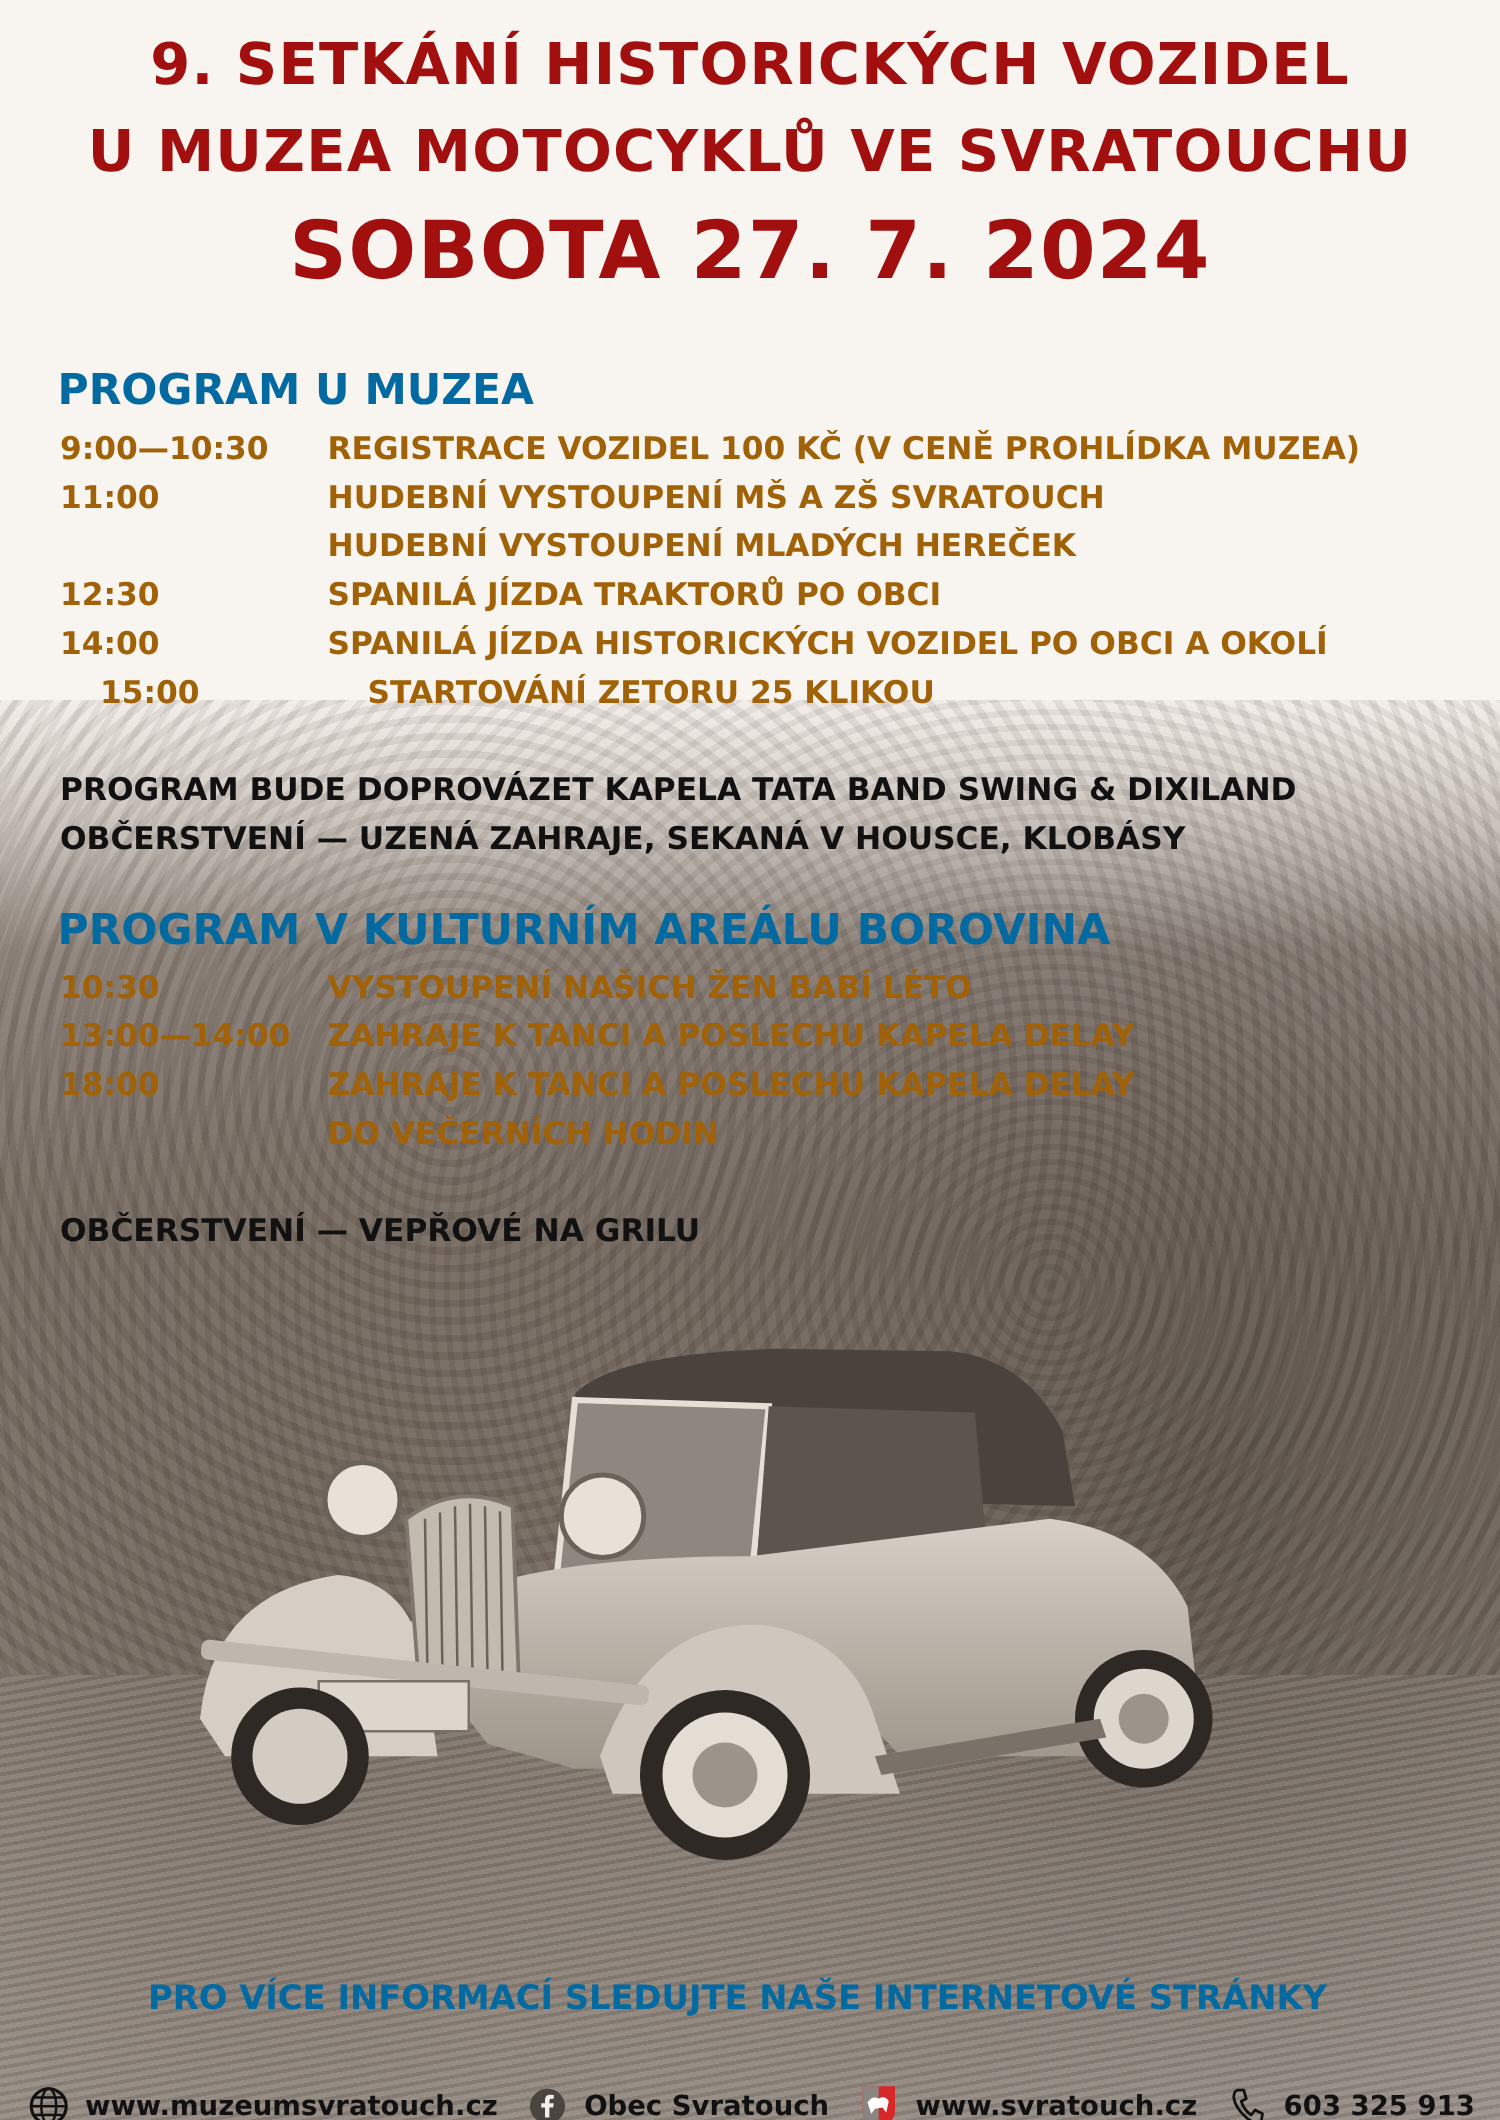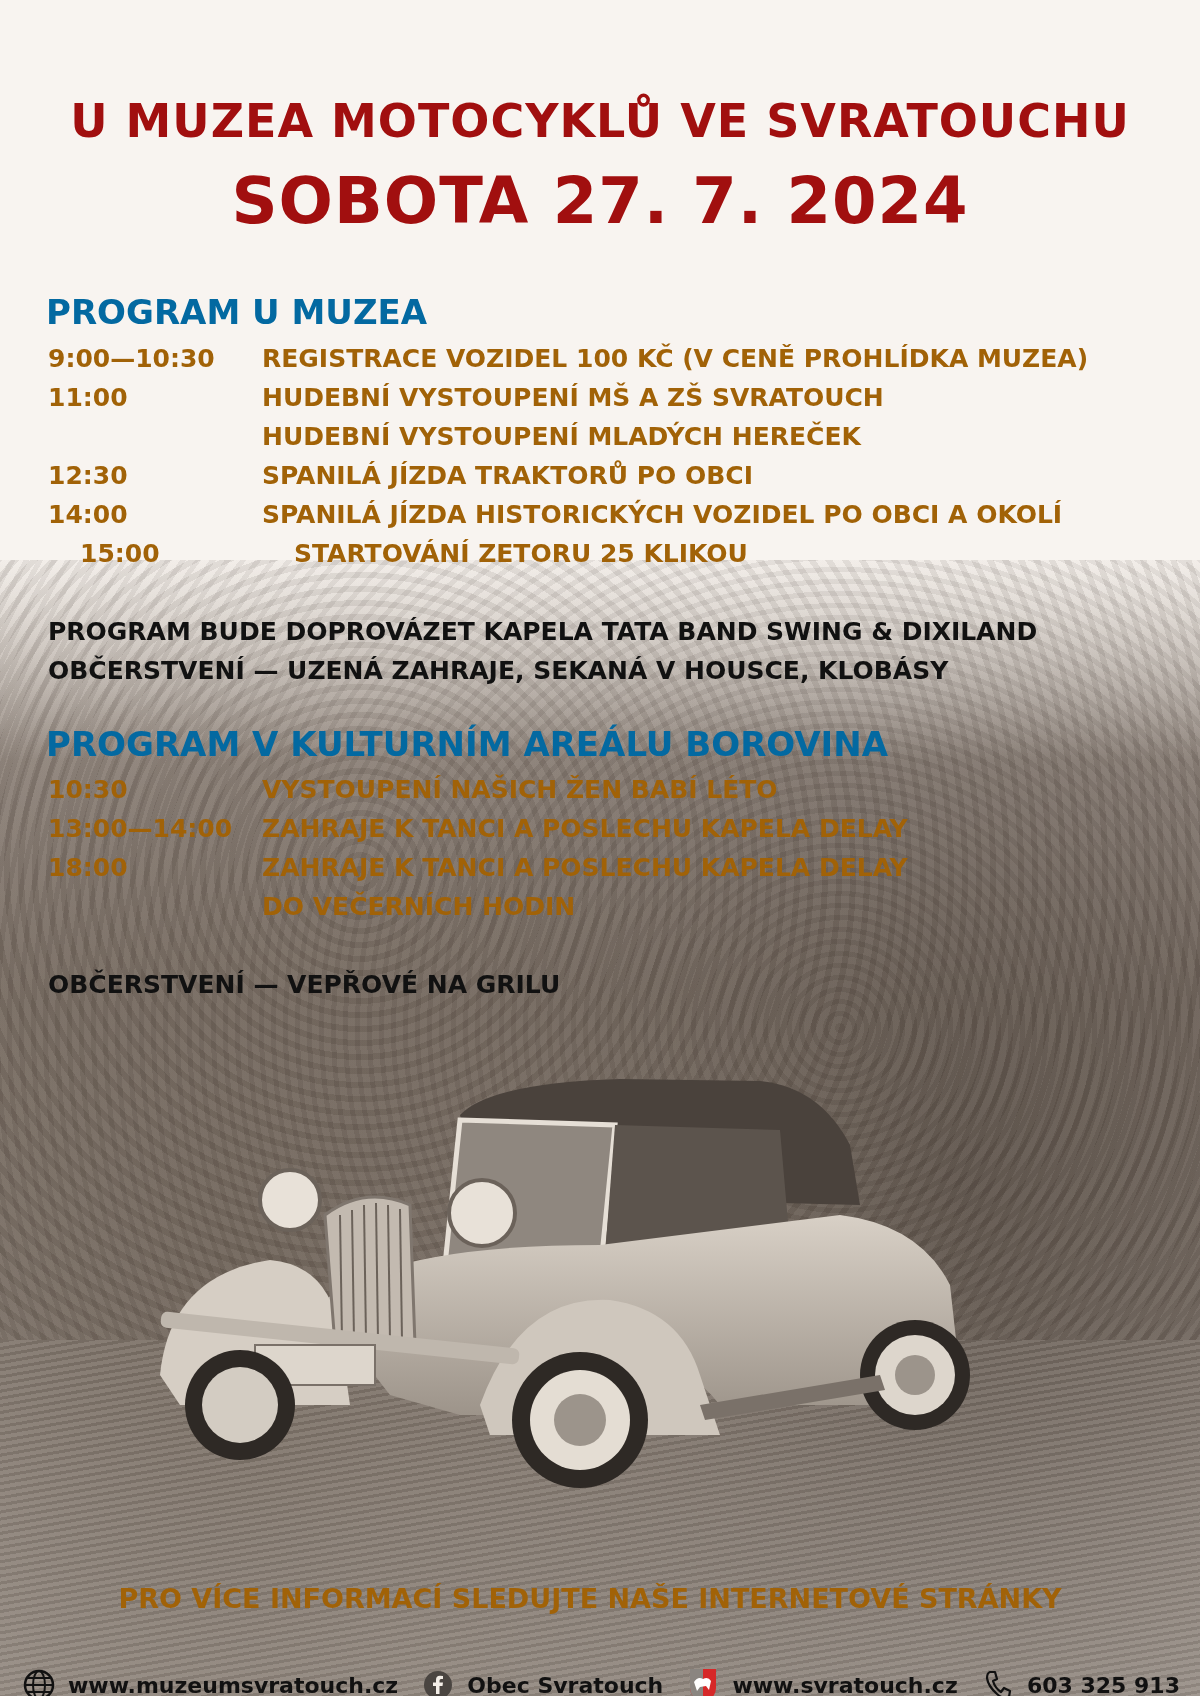--- a/index.html
+++ b/index.html
@@ -23,21 +23,21 @@
   .car { position:absolute; left:160px; top:1075px; width:850px; height:470px; }
   .content { position:absolute; inset:0; }
   .title { position:absolute; left:0; width:1200px; text-align:center; color:#a10f0f; font-weight:bold; }
   .t1 { top:24px; font-size:46px; letter-spacing:1px; }
   .t2 { top:94px; font-size:46px; letter-spacing:1px; }
   .t3 { top:164px; font-size:64px; letter-spacing:1px; }
   .section-title { position:absolute; left:46px; color:#0369a1; font-weight:bold; font-size:34px; }
   .row { position:absolute; left:48px; font-weight:bold; font-size:25px; color:#a16207; white-space:nowrap; }
   .row .time { display:inline-block; width:214px; }
   .note { position:absolute; left:48px; font-weight:bold; font-size:25px; color:#111; white-space:nowrap; }
-  .more { position:absolute; top:1583px; left:0; width:1180px; text-align:center; color:#a16207; font-weight:bold; font-size:27px; }
+  .more { position:absolute; top:1583px; left:0; width:1180px; text-align:center; color:#0369a1; font-weight:bold; font-size:27px; }
   .footer { position:absolute; top:1630px; left:22px; right:20px; height:40px; display:flex; align-items:flex-end; justify-content:space-between;margin-top:32px; }
   .fitem { display:flex; align-items:center; gap:12px; font-weight:bold; font-size:22px; color:#111; }
   .icon { width:34px; height:34px; display:inline-flex; align-items:center; justify-content:center; }
 </style>
 </head>
 <body>
 
 <div class="bg"></div>
 <div class="foliage"></div>
 <div class="ground"></div>
@@ -82,20 +82,21 @@
     <circle cx="420" cy="345" r="50" fill="#e4ddd3"></circle>
   <circle cx="420" cy="345" r="26" fill="#9c948b"></circle>
   <circle cx="755" cy="300" r="55" fill="#2e2925"></circle>
     <circle cx="755" cy="300" r="40" fill="#ddd6cc"></circle>
   <circle cx="755" cy="300" r="20" fill="#9c948b"></circle>
 
   <path d="M540 330 L720 300 L725 315 L545 345 Z" fill="#7a7169"></path>
 </svg>
 
 <div class="content">
+  <div class="title t1">9. SETKÁNÍ HISTORICKÝCH VOZIDEL</div>
   <div class="title t2">U MUZEA MOTOCYKLŮ VE SVRATOUCHU</div>
   <div class="title t3">SOBOTA 27. 7. 2024</div>
 
   <div class="section-title" style="top:292px;">PROGRAM U MUZEA</div>
 
   <div class="row" style="top:344px;">
     <span class="time">9:00—10:30</span><span>REGISTRACE VOZIDEL 100 KČ (V CENĚ PROHLÍDKA MUZEA)</span>
   </div>
   <div class="row" style="top:383px;">
     <span class="time">11:00</span><span>HUDEBNÍ VYSTOUPENÍ MŠ A ZŠ SVRATOUCH</span>

